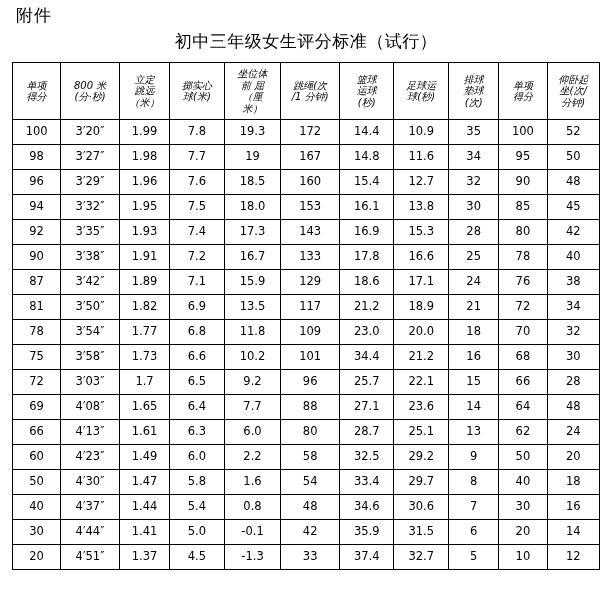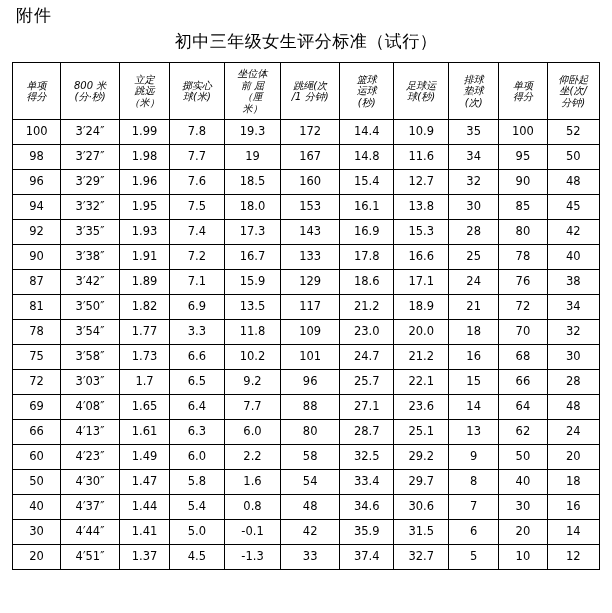--- a/index.html
+++ b/index.html
@@ -160,21 +160,21 @@
         <td>
           <span class="hdr-line">仰卧起</span>
           <span class="hdr-sub">坐(次/</span>
           <span class="hdr-sub">分钟)</span>
         </td>
       </tr>
     </thead>
     <tbody>
         <tr>
           <td>100</td>
-          <td>3′24″</td>
+          <td>3′20″</td>
           <td>1.99</td>
           <td>7.8</td>
           <td>19.3</td>
           <td>172</td>
           <td>14.4</td>
           <td>10.9</td>
           <td>35</td>
           <td>100</td>
           <td>52</td>
         </tr>
@@ -266,37 +266,37 @@
           <td>21.2</td>
           <td>18.9</td>
           <td>21</td>
           <td>72</td>
           <td>34</td>
         </tr>
         <tr>
           <td>78</td>
           <td>3′54″</td>
           <td>1.77</td>
-          <td>3.3</td>
+          <td>6.8</td>
           <td>11.8</td>
           <td>109</td>
           <td>23.0</td>
           <td>20.0</td>
           <td>18</td>
           <td>70</td>
           <td>32</td>
         </tr>
         <tr>
           <td>75</td>
           <td>3′58″</td>
           <td>1.73</td>
           <td>6.6</td>
           <td>10.2</td>
           <td>101</td>
-          <td>24.7</td>
+          <td>34.4</td>
           <td>21.2</td>
           <td>16</td>
           <td>68</td>
           <td>30</td>
         </tr>
         <tr>
           <td>72</td>
           <td>3′03″</td>
           <td>1.7</td>
           <td>6.5</td>

